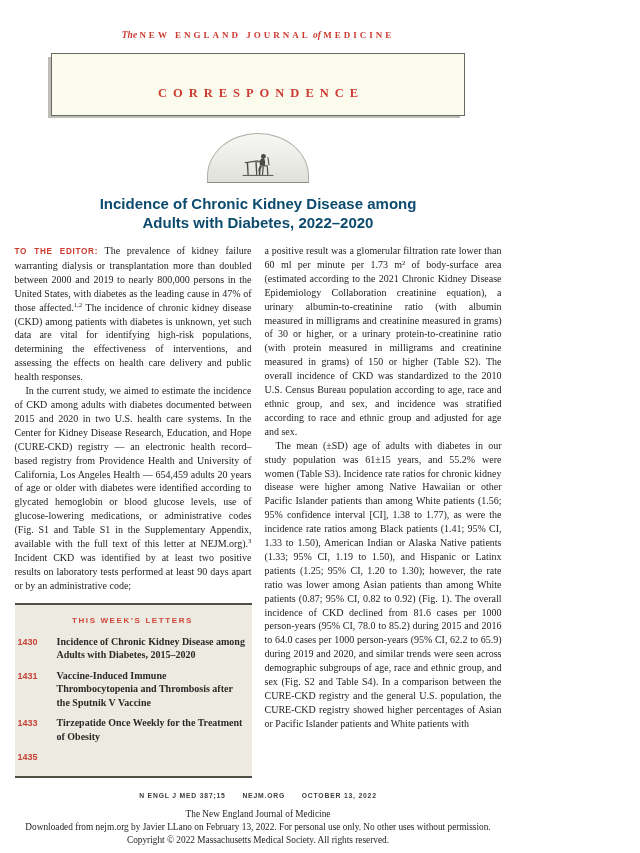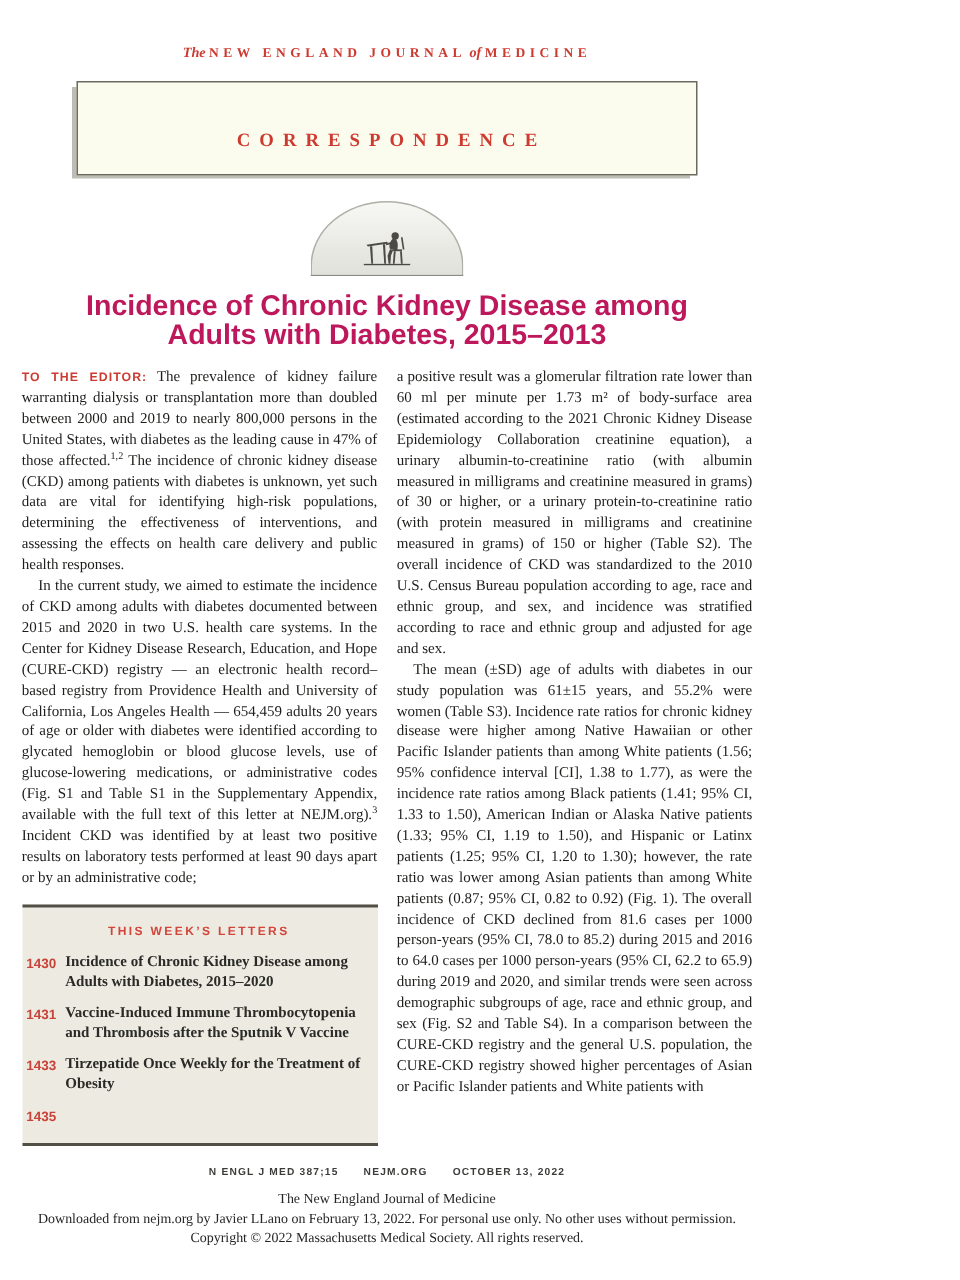--- a/index.html
+++ b/index.html
@@ -64,23 +64,23 @@
     box-sizing: border-box;
   }
   .emblem svg { display: block; margin-bottom: 4px; }
 
   
   .title {
     margin-top: 11px;
     text-align: center;
     font-family: "Liberation Sans", sans-serif;
     font-weight: 700;
-    font-size: 19px;
+    font-size: 15px;
     line-height: 19px;
-    color: #be185d;
+    color: #0c4a6e;
   }
 
   
   .columns {
     width: 487px;
     margin: 12px auto 0;
     display: flex;
     gap: 13px;
     font-size: 10px;
     line-height: 13.9px;
@@ -111,21 +111,21 @@
   }
   .letters-header {
     text-align: center;
     color: #d2453a;
     font-family: "Liberation Sans", sans-serif;
     font-weight: 700;
     font-size: 8px;
     letter-spacing: 1.6px;
     margin-bottom: 4px;
   }
-  .letter-item { display: flex; gap: 3px; margin-top: 7px; }
+  .letter-item { display: flex; gap: 16px; margin-top: 7px; }
   .letter-page {
     flex: none;
     width: 23px;
     color: #c8433a;
     font-family: "Liberation Sans", sans-serif;
     font-weight: 700;
     font-size: 9px;
     padding-top: 1px;
   }
   .letter-title {
@@ -188,21 +188,21 @@
         <rect x="26" y="16.4" width="7" height="1.3"></rect>
         <path d="M32.2,7.5 L33.6,16.4 L34.8,16.4 L33.4,7.5 Z"></path>
         <path d="M27,17.7 L26.3,27 L27.6,27 L28.4,17.7 Z"></path>
         <path d="M31.6,17.7 L32.2,27 L33.5,27 L32.9,17.7 Z"></path>
       </g>
     </svg>
   </div>
 
   <div class="title">
     <div>Incidence of Chronic Kidney Disease among</div>
-    <div>Adults with Diabetes, 2015–2013</div>
+    <div>Adults with Diabetes, 2022–2020</div>
   </div>
 
   <div class="columns">
 
     <div class="col">
       <p><span class="lead-in">TO THE EDITOR:</span>
         <span>The prevalence of kidney failure warranting dialysis or transplantation more than doubled between 2000 and 2019 to nearly 800,000 persons in the United States, with diabetes as the leading cause in 47% of those affected.</span><sup>1,2</sup>
         <span>The incidence of chronic kidney disease (CKD) among patients with diabetes is unknown, yet such data are vital for identifying high-risk populations, determining the effectiveness of interventions, and assessing the effects on health care delivery and public health responses.</span></p>
       <p class="indent"><span>In the current study, we aimed to estimate the incidence of CKD among adults with diabetes documented between 2015 and 2020 in two U.S. health care systems. In the Center for Kidney Disease Research, Education, and Hope (CURE-CKD) registry — an electronic health record–based registry from Providence Health and University of California, Los Angeles Health — 654,459 adults 20 years of age or older with diabetes were identified according to glycated hemoglobin or blood glucose levels, use of glucose-lowering medications, or administrative codes (Fig. S1 and Table S1 in the Supplementary Appendix, available with the full text of this letter at NEJM.org).</span><sup>3</sup>
         <span>Incident CKD was identified by at least two positive results on laboratory tests performed at least 90 days apart or by an administrative code;</span></p>

